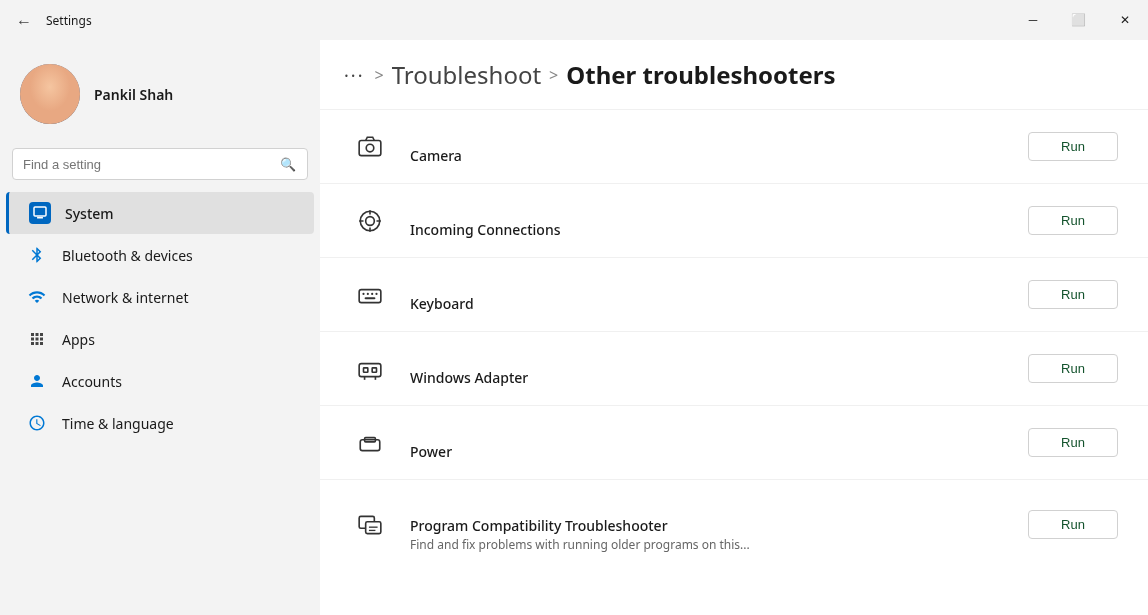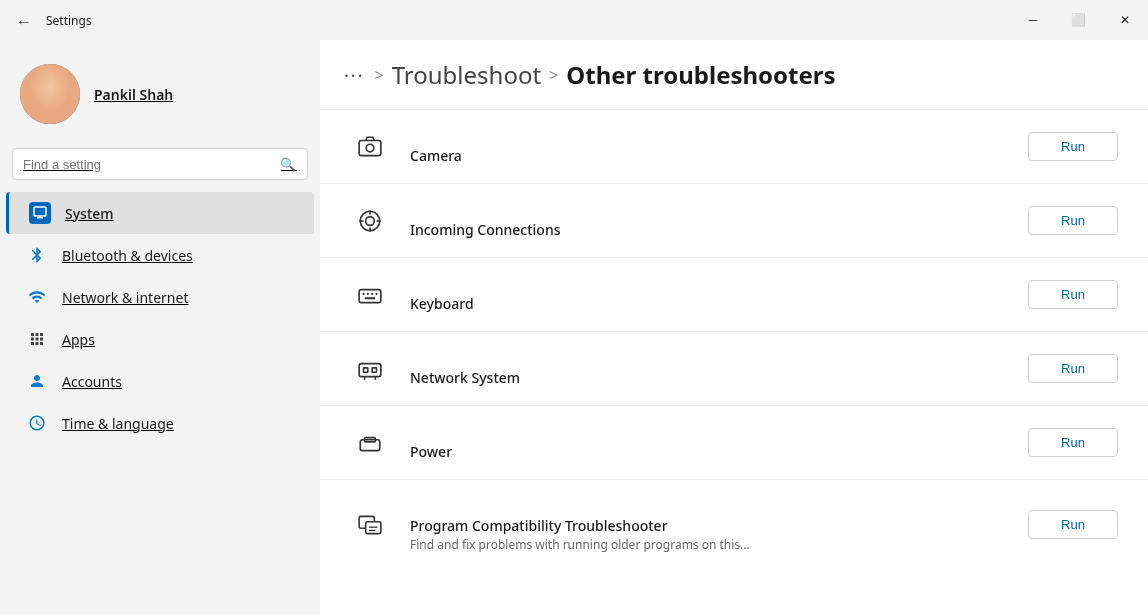--- a/index.html
+++ b/index.html
@@ -58,21 +58,20 @@
 
     
     .sidebar {
       width: 320px;
       background: #f3f3f3;
       display: flex;
       flex-direction: column;
       flex-shrink: 0;
       padding-top: 8px;
       overflow-y: auto;
-      text-decoration: underline;
     }
 
     .user-section {
       display: flex;
       align-items: center;
       gap: 14px;
       padding: 16px 20px 24px 20px;
     }
     .avatar {
       width: 60px;
@@ -234,21 +233,21 @@
       line-height: 1.4;
     }
 
     .run-btn {
       min-width: 90px;
       padding: 6px 20px;
       border: 1px solid #d1d1d1;
       border-radius: 4px;
       background: white;
       font-size: 13px;
-      color: #0369a1;
+      color: #14532d;
       cursor: pointer;
       flex-shrink: 0;
     }
 
     
     .troubleshooters-list::-webkit-scrollbar { width: 6px; }
     .troubleshooters-list::-webkit-scrollbar-thumb { background: #ccc; border-radius: 3px; }
 
     
     .back-btn {
@@ -410,21 +409,21 @@
         <div class="ts-icon">
           <svg width="26" height="26" viewBox="0 0 24 24" fill="none" stroke="#333" stroke-width="1.5">
               <rect x="2" y="7" width="20" height="12" rx="2"></rect>
               <line x1="7" y1="19" x2="7" y2="22"></line>
               <line x1="17" y1="19" x2="17" y2="22"></line>
               <rect x="6" y="11" width="4" height="4" rx="0.5"></rect>
               <rect x="14" y="11" width="4" height="4" rx="0.5"></rect>
             </svg>
         </div>
         <div class="ts-text">
-          <div class="ts-name">Network System</div>
+          <div class="ts-name">Windows Adapter</div>
         </div>
         <button class="run-btn">Run</button>
       </div>
 
       <div class="ts-item">
         <div class="ts-icon">
           <svg width="26" height="26" viewBox="0 0 24 24" fill="none" stroke="#333" stroke-width="1.5">
               <rect x="3" y="9" width="18" height="10" rx="2"></rect>
               <rect x="7" y="7" width="10" height="4" rx="1"></rect>
             </svg>

